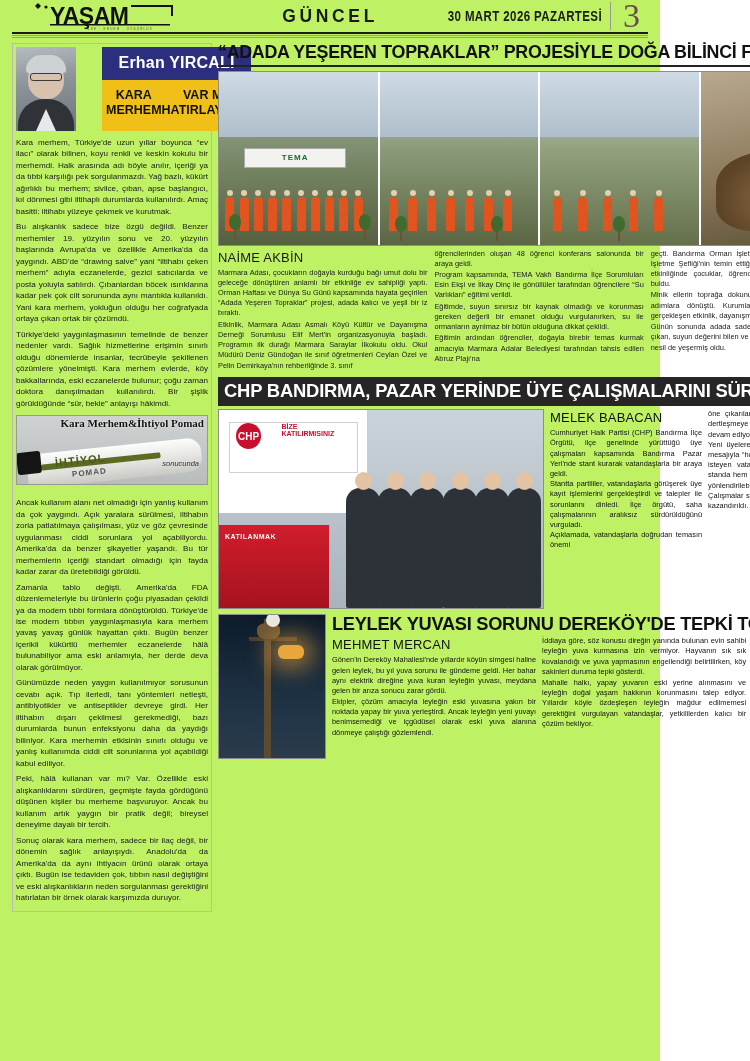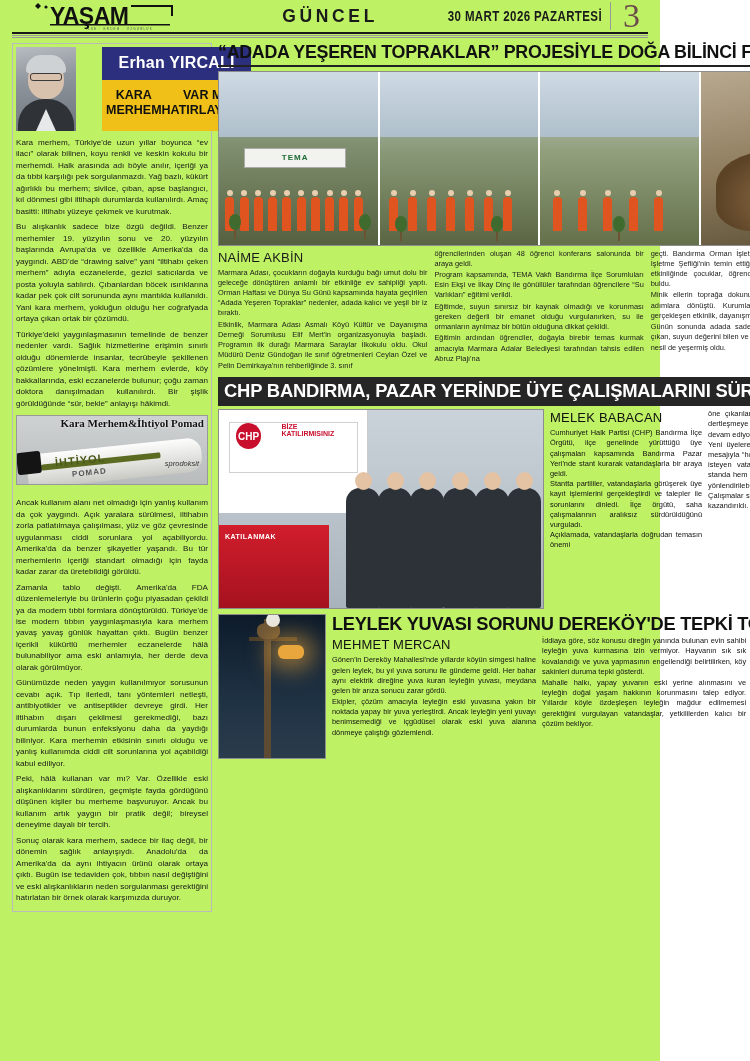--- a/index.html
+++ b/index.html
@@ -246,21 +246,21 @@
           <p>Kara merhem, Türkiye'de uzun yıllar boyunca “ev ilacı” olarak bilinen, koyu renkli ve keskin kokulu bir merhemdi. Halk arasında adı böyle anılır, içeriği ya da tıbbi karşılığı pek sorgulanmazdı. Yağ bazlı, kükürt ağırlıklı bu merhem; sivilce, çıban, apse başlangıcı, kıl dönmesi gibi iltihaplı durumlarda kullanılırdı. Amaç basitti: iltihabı yüzeye çekmek ve kurutmak.</p>
           <p>Bu alışkanlık sadece bize özgü değildi. Benzer merhemler 19. yüzyılın sonu ve 20. yüzyılın başlarında Avrupa'da ve özellikle Amerika'da da yaygındı. ABD'de “drawing salve” yani “iltihabı çeken merhem” adıyla eczanelerde, gezici satıcılarda ve posta yoluyla satılırdı. Çıbanlardan böcek ısırıklarına kadar pek çok cilt sorununda aynı mantıkla kullanıldı. Yani kara merhem, yokluğun olduğu her coğrafyada ortaya çıkan ortak bir çözümdü.</p>
           <p>Türkiye'deki yaygınlaşmasının temelinde de benzer nedenler vardı. Sağlık hizmetlerine erişimin sınırlı olduğu dönemlerde insanlar, tecrübeyle şekillenen çözümlere yönelmişti. Kara merhem evlerde, köy bakkallarında, eski eczanelerde bulunur; çoğu zaman doktora danışılmadan kullanılırdı. Bir şişlik görüldüğünde “sür, bekle” anlayışı hâkimdi.</p>
         </div>
         <div class="col-img">
           <div class="cap">Kara Merhem&amp;İhtiyol Pomad</div>
           <div class="tube"></div>
           <div class="cap2"></div>
           <div class="txt-int">İHTİYOL</div>
           <div class="txt-pom">POMAD</div>
-          <div class="brand">sprodoksit</div>
+          <div class="brand">sonucunda</div>
         </div>
         <div class="col-body">
           <p>Ancak kullanım alanı net olmadığı için yanlış kullanım da çok yaygındı. Açık yaralara sürülmesi, iltihabın zorla patlatılmaya çalışılması, yüz ve göz çevresinde uygulanması ciddi sorunlara yol açabiliyordu. Amerika'da da benzer şikayetler yaşandı. Bu tür merhemlerin içeriği standart olmadığı için fayda kadar zarar da üretebildiği görüldü.</p>
           <p>Zamanla tablo değişti. Amerika'da FDA düzenlemeleriyle bu ürünlerin çoğu piyasadan çekildi ya da modern tıbbi formlara dönüştürüldü. Türkiye'de ise modern tıbbın yaygınlaşmasıyla kara merhem yavaş yavaş günlük hayattan çıktı. Bugün benzer içerikli kükürtlü merhemler eczanelerde hâlâ bulunabiliyor ama eski anlamıyla, her derde deva olarak görülmüyor.</p>
           <p>Günümüzde neden yaygın kullanılmıyor sorusunun cevabı açık. Tıp ilerledi, tanı yöntemleri netleşti, antibiyotikler ve antiseptikler devreye girdi. Her iltihabın dışarı çekilmesi gerekmediği, bazı durumlarda bunun enfeksiyonu daha da yaydığı biliniyor. Kara merhemin etkisinin sınırlı olduğu ve yanlış kullanımda ciddi cilt sorunlarına yol açabildiği kabul ediliyor.</p>
           <p>Peki, hâlâ kullanan var mı? Var. Özellikle eski alışkanlıklarını sürdüren, geçmişte fayda gördüğünü düşünen kişiler bu merheme başvuruyor. Ancak bu kullanım artık yaygın bir pratik değil; bireysel deneyime dayalı bir tercih.</p>
           <p>Sonuç olarak kara merhem, sadece bir ilaç değil, bir dönemin sağlık anlayışıydı. Anadolu'da da Amerika'da da aynı ihtiyacın ürünü olarak ortaya çıktı. Bugün ise tedaviden çok, tıbbın nasıl değiştiğini ve eski alışkanlıkların neden sorgulanması gerektiğini hatırlatan bir örnek olarak karşımızda duruyor.</p>
         </div>
       </div>
     </div>
@@ -313,21 +313,21 @@
             </div>
             <div class="tree" style="left:46%;bottom:4px"></div>
           </div>
           <div class="pane p4">
             <div class="soil-hands"></div>
           </div>
         </div>
         <div class="body-cols" style="padding-top:3px;">
           <div class="bc">
             <div class="byline">NAİME AKBİN</div>
-            <p>Marmara Adası, çocukların doğayla kurduğu bağı umut dolu bir geleceğe dönüştüren anlamlı bir etkinliğe ev sahipliği yaptı. Orman Haftası ve Dünya Su Günü kapsamında hayata geçirilen “Adada Yeşeren Topraklar” nedenler, adada kalıcı ve yeşil bir iz bıraktı.</p>
+            <p>Marmara Adası, çocukların doğayla kurduğu bağı umut dolu bir geleceğe dönüştüren anlamlı bir etkinliğe ev sahipliği yaptı. Orman Haftası ve Dünya Su Günü kapsamında hayata geçirilen “Adada Yeşeren Topraklar” projesi, adada kalıcı ve yeşil bir iz bıraktı.</p>
             <p>Etkinlik, Marmara Adası Asmalı Köyü Kültür ve Dayanışma Derneği Sorumlusu Elif Mert'in organizasyonuyla başladı. Programın ilk durağı Marmara Saraylar İlkokulu oldu. Okul Müdürü Deniz Gündoğan ile sınıf öğretmenleri Ceylan Özel ve Pelin Demirkaya'nın rehberliğinde 3. sınıf</p>
           </div>
           <div class="bc">
             <p>öğrencilerinden oluşan 48 öğrenci konferans salonunda bir araya geldi.</p>
             <p>Program kapsamında, TEMA Vakfı Bandırma İlçe Sorumluları Esin Ekşi ve İlkay Dinç ile gönüllüler tarafından öğrencilere “Su Varlıkları” eğitimi verildi.</p>
             <p>Eğitimde, suyun sınırsız bir kaynak olmadığı ve korunması gereken değerli bir emanet olduğu vurgulanırken, su ile ormanların ayrılmaz bir bütün olduğuna dikkat çekildi.</p>
             <p>Eğitimin ardından öğrenciler, doğayla birebir temas kurmak amacıyla Marmara Adalar Belediyesi tarafından tahsis edilen Abruz Plajı'na</p>
           </div>
           <div class="bc">
             <p>geçti. Bandırma Orman İşletme Müdürlüğü Marmara Orman İşletme Şefliği'nin temin ettiği fidanlarla gerçekleştirilen dikim etkinliğinde çocuklar, öğrendiklerini toprağa aktarma fırsatı buldu.</p>

